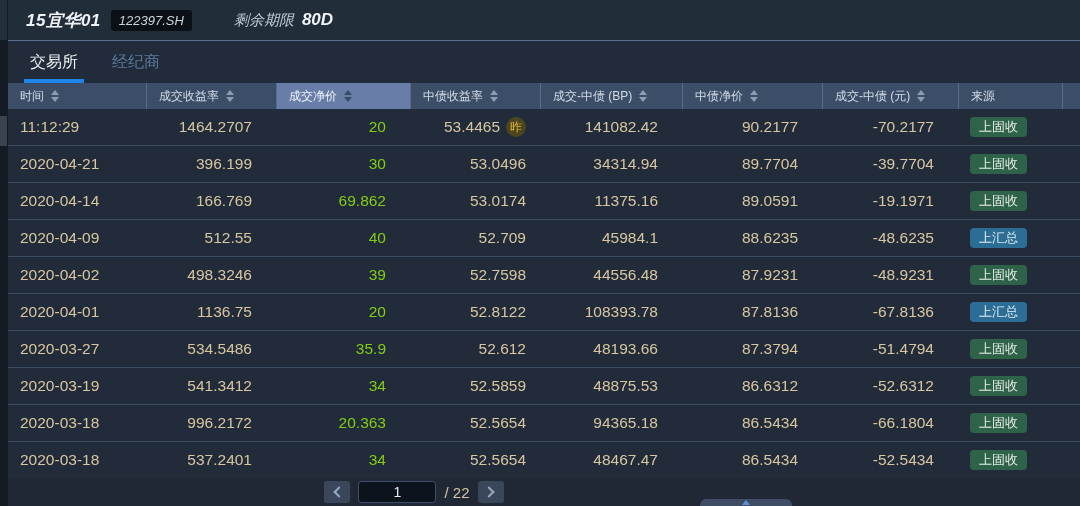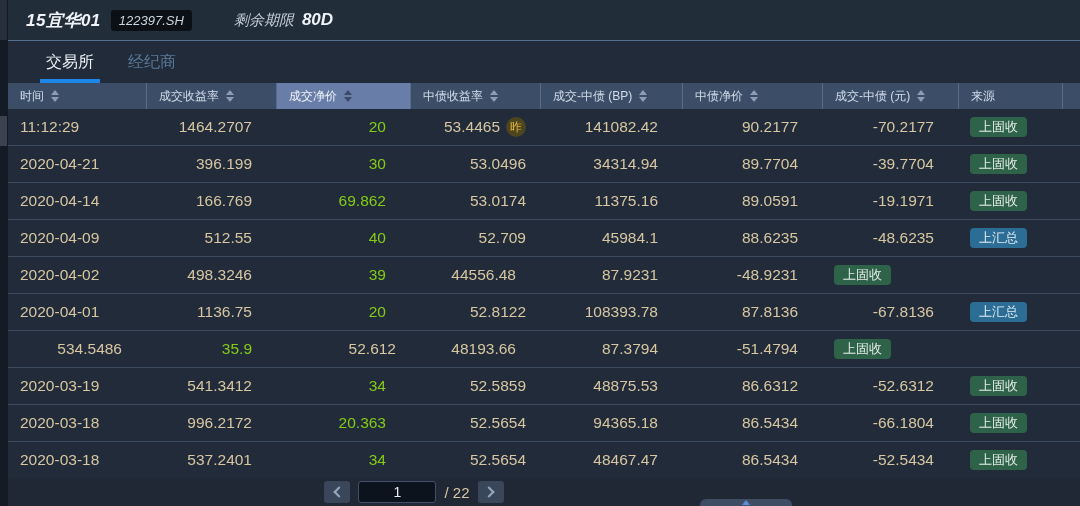--- a/index.html
+++ b/index.html
@@ -15,21 +15,21 @@
   .main { position:absolute; left:8px; top:0; width:1072px; height:506px; }
 
   
   .titlebar { height:41px; display:flex; align-items:center; padding-left:18px; background:#222d3a; border-bottom:1px solid #56708f;font-style:italic; }
   .bond-name { color:#f0f3f7; font-size:17px; font-weight:bold; letter-spacing:.5px; }
   .bond-code { margin-left:10px; background:#0b1017; color:#ccd5de; font-size:13px; padding:3px 8px; border-radius:3px; }
   .maturity-label { margin-left:42px; color:#c3cdd9; font-size:15px; }
   .maturity-value { margin-left:8px; color:#f0f3f7; font-size:17px; font-weight:bold; }
 
   
-  .tabs { height:42px; display:flex; align-items:center; padding-left:30px; background:#212b39; }
+  .tabs { height:42px; display:flex; align-items:center; padding-left:14px; background:#212b39; }
   .tab { font-size:16px; padding:0 8px; height:100%; display:flex; align-items:center; position:relative; cursor:pointer; }
   .tab.active { color:#eef2f7; }
   .tab.active::after { content:""; position:absolute; left:2px; right:2px; bottom:0; height:4px; background:#1d86e8; }
   .tab.inactive { color:#5a7898; margin-left:18px; }
 
   
   .grid-row { display:grid; grid-template-columns:138px 130px 134px 130px 142px 140px 136px 104px 1fr; }
   .thead { height:26px; background:#3c4d68; }
   .hcell { display:flex; align-items:center; font-size:12px; color:#d3dce8; padding-left:12px; border-left:1px solid #5a6b87; cursor:pointer; white-space:nowrap; overflow:hidden; }
   .hcell.first { border-left:none; }
@@ -259,20 +259,23 @@
       <div class="trow grid-row">
         <div class="cell col-time left">
           <span>2020-04-02</span>
         </div>
         <div class="cell col-yield right">
           <span>498.3246</span>
         </div>
         <div class="cell col-price right">
           <span>39</span>
         </div>
+        <div class="cell col-cdc_yield right">
+          <span>52.7598</span>
+        </div>
         <div class="cell col-diff_bp right">
           <span>44556.48</span>
         </div>
         <div class="cell col-cdc_price right">
           <span>87.9231</span>
         </div>
         <div class="cell col-diff_yuan right">
           <span>-48.9231</span>
         </div>
         <div class="cell col-source left">
@@ -301,20 +304,23 @@
         </div>
         <div class="cell col-diff_yuan right">
           <span>-67.8136</span>
         </div>
         <div class="cell col-source left">
           <span class="src-badge blue">上汇总</span>
         </div>
         <div class="cell"></div>
       </div>
       <div class="trow grid-row">
+        <div class="cell col-time left">
+          <span>2020-03-27</span>
+        </div>
         <div class="cell col-yield right">
           <span>534.5486</span>
         </div>
         <div class="cell col-price right">
           <span>35.9</span>
         </div>
         <div class="cell col-cdc_yield right">
           <span>52.612</span>
         </div>
         <div class="cell col-diff_bp right">

